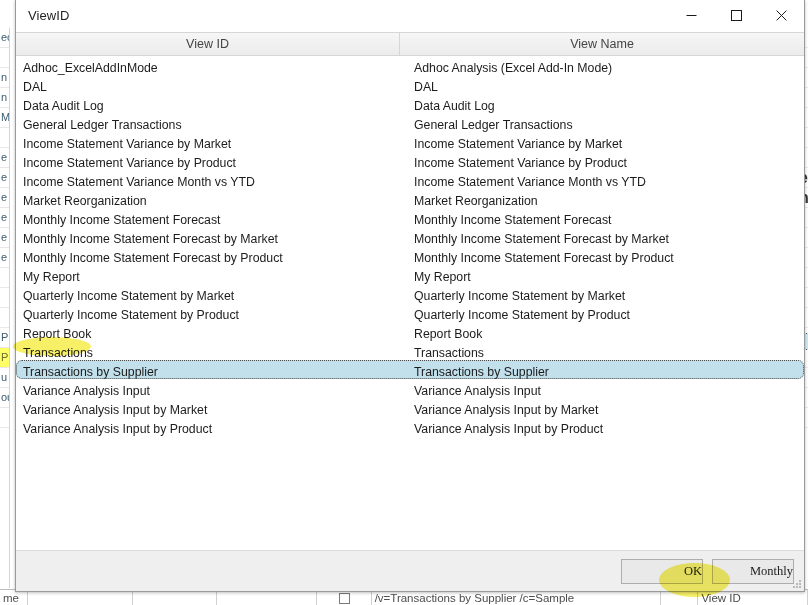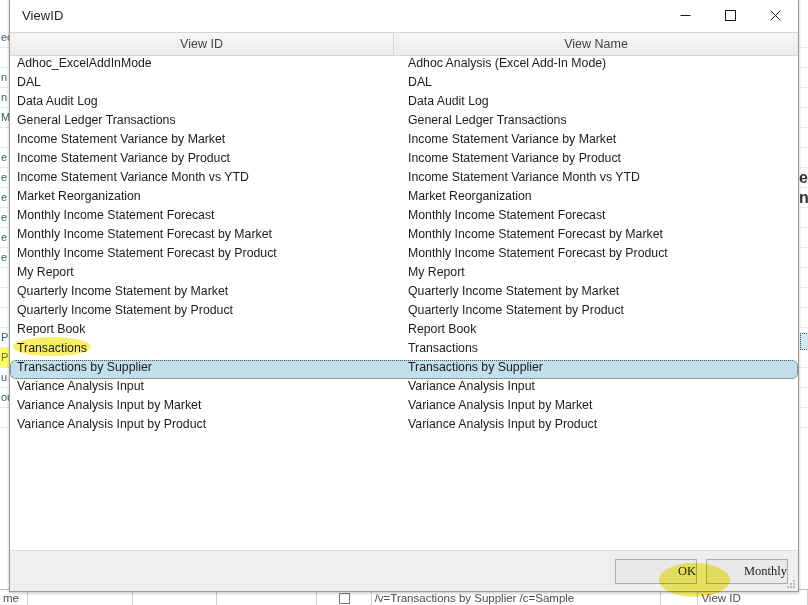--- a/index.html
+++ b/index.html
@@ -97,21 +97,21 @@
     left: 50%; top: 3px;
     margin-left: -5px;
     width: 9px; height: 9px;
     border: 1px solid #7a7a7a;
     background: #fff;
   }
 
   
   #dialog {
     position: absolute;
-    left: 9px;
+    left: 15px;
     top: 0;
     width: 790px;
     height: 592px;
     background: #ffffff;
     border: 1px solid #9a9a9a;
     border-top: none;
     box-sizing: border-box;
     z-index: 10;
     display: flex;
     flex-direction: column;
@@ -178,21 +178,21 @@
   
   #list-area {
     flex: 1;
     overflow: hidden;
     background: #ffffff;
     position: relative;
   }
   .list-row {
     height: 19px;
     display: flex;
-    align-items: flex-start;
+    align-items: flex-end;
     box-sizing: border-box;
     cursor: default;
   }
   .list-row.selected {
     background: #c2e0ec;
     outline: 1px dotted #4a4a4a;
     outline-offset: -1px;
     border-radius: 6px;
   }
   .cell {

